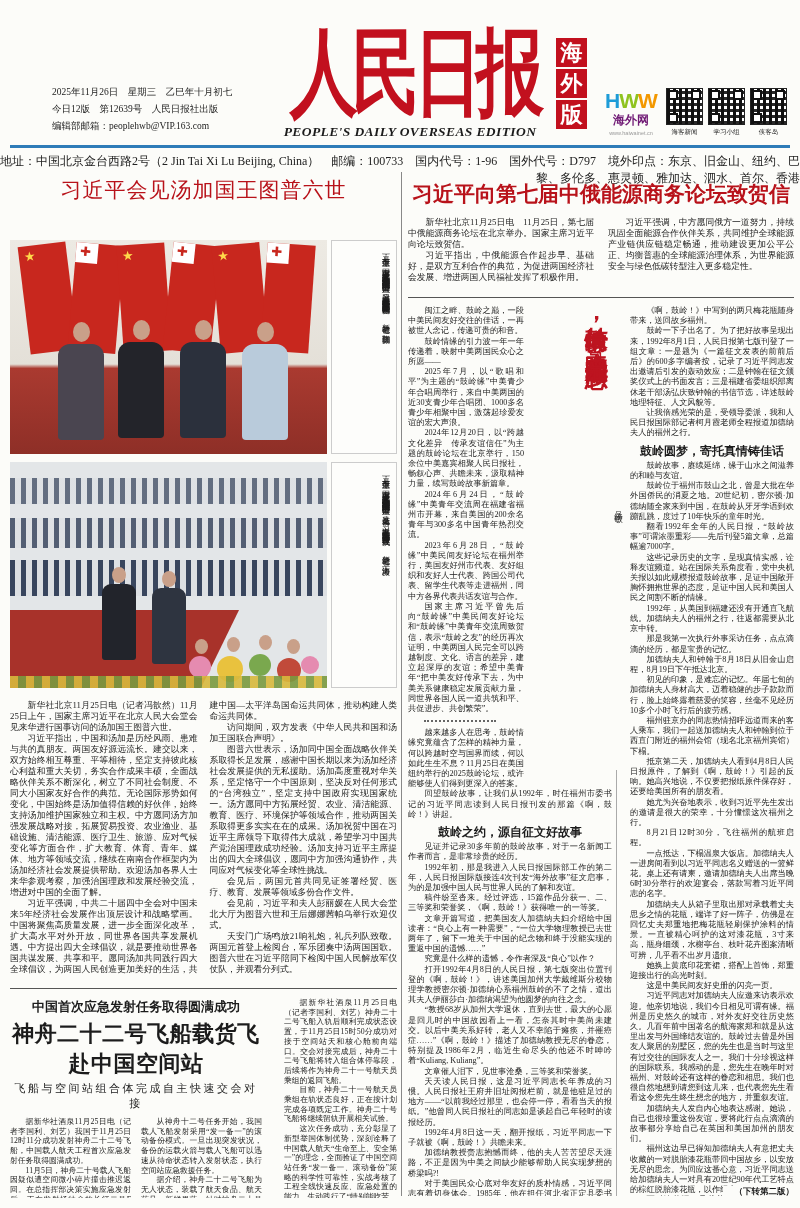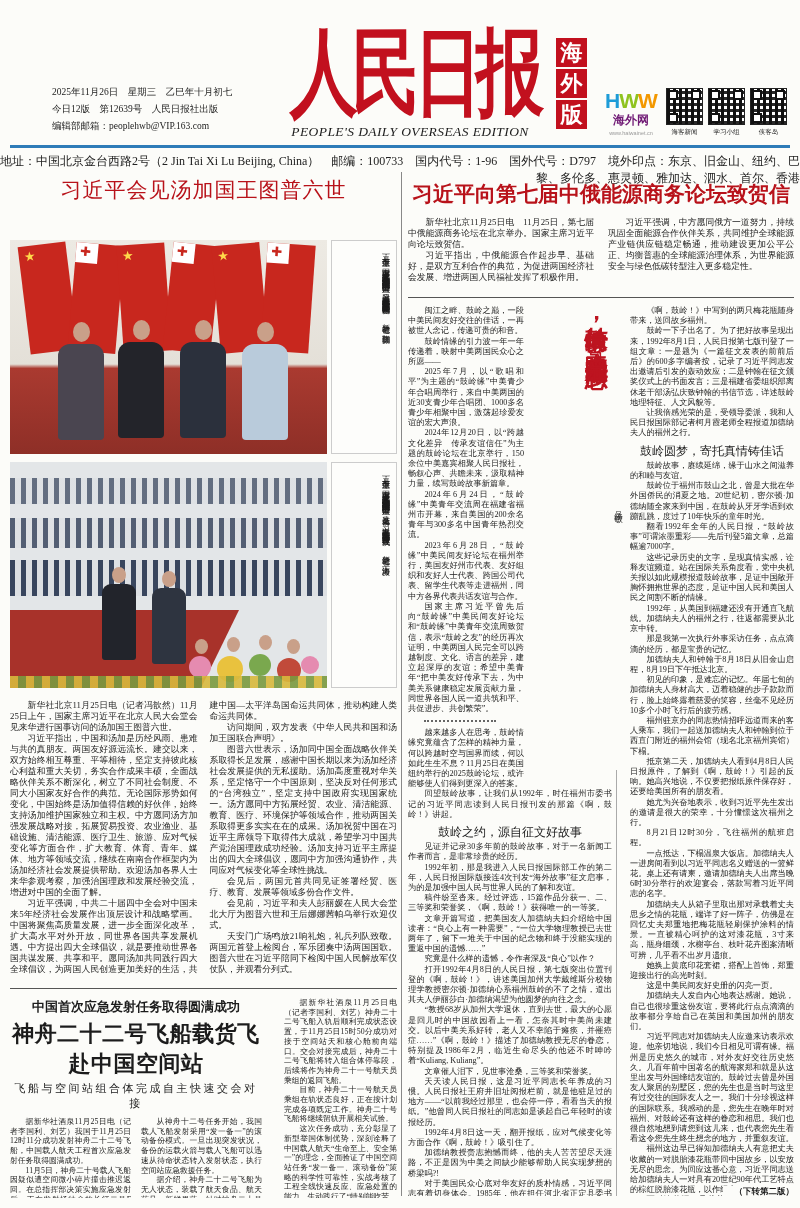--- a/index.html
+++ b/index.html
@@ -8,21 +8,21 @@
   font-family:"Liberation Serif","DejaVu Serif",serif;color:#1c1c1c}
 p{text-indent:2em;margin:0}
 
 .mast-info{position:absolute;left:52px;top:84px;font-size:9.5px;line-height:17px;color:#222}
 .logo-cn{position:absolute;left:272px;top:10px;width:284px;text-align:center;font-size:68px;font-weight:900;
   color:#c2101e;letter-spacing:-6px;transform:scaleY(1.4);transform-origin:top;font-family:"DejaVu Serif",serif}
 .edition-badge{position:absolute;left:556px;top:38px;width:31px}
 .edition-badge .ch{width:31px;height:29px;background:#c2101e;color:#fff;font-size:22px;font-weight:700;
   text-align:center;line-height:29px;margin-bottom:2px}
 .english-title{position:absolute;left:252px;top:124px;width:316px;text-align:center;font-size:13.5px;
-  font-weight:400;font-style:italic;letter-spacing:.4px}
+  font-weight:700;font-style:italic;letter-spacing:.4px}
 .hww{position:absolute;left:602px;top:92px;width:58px;text-align:center;font-family:"Liberation Sans",sans-serif}
 .hww .letters{font-size:21px;font-weight:900;line-height:18px;letter-spacing:-1px}
 .hww .l1{color:#1e9cd7}.hww .l2{color:#8fc31f}.hww .l3{color:#f39800}
 .hww .name{font-size:12px;font-weight:700;color:#701a75;line-height:20px}
 .hww .url{font-size:5.5px;color:#999}
 .qr{position:absolute;top:88px;width:37px;height:37px;border:1px solid #222;background:
   repeating-linear-gradient(0deg,rgba(17,17,17,.9) 0 3px,transparent 3px 6px),
   repeating-linear-gradient(90deg,#111 0 3px,#fff 3px 6px)}
 .qr i{position:absolute;width:10px;height:10px;border:2px solid #111;background:#fff}
 .qr i:nth-child(1){left:1px;top:1px}.qr i:nth-child(2){right:1px;top:1px}.qr i:nth-child(3){left:1px;bottom:1px}
@@ -94,21 +94,21 @@
 
 .essay{position:absolute;left:408px;top:306px;width:386px;height:890px;overflow:hidden}
 .essay-left{position:absolute;left:0;top:0;width:204px;height:890px;overflow:hidden;
   font-size:8.2px;line-height:10.2px;text-align:justify}
 .essay-right{position:absolute;left:222px;top:0;width:164px;height:890px;overflow:hidden;
   font-size:8.2px;line-height:10.2px;text-align:justify}
 .title-block{float:right;width:80px;height:458px;position:relative;margin:0 0 8px 8px}
 .essay-title{position:absolute;right:10px;top:2px;writing-mode:vertical-rl;font-size:23px;font-weight:900;
   color:#bd1420;letter-spacing:1px;font-family:"DejaVu Serif",serif}
 .essay-author{position:absolute;left:205px;top:198px;writing-mode:vertical-rl;font-size:8.5px;color:#333;letter-spacing:2px}
-.essay h4{font-size:12px;text-align:center;margin:7px 0 5px;font-weight:400;font-family:"Liberation Sans",sans-serif}
+.essay h4{font-size:12px;text-align:center;margin:7px 0 5px;font-weight:700;font-family:"Liberation Sans",sans-serif}
 .dots{border-top:2px dotted #666;width:72px;margin:6px 0 6px 2em}
 .continued{position:absolute;right:0;bottom:0;background:#fcfcf9;padding-left:12px;font-size:8.5px;font-weight:700}
 </style>
 </head>
 <body>
 
 <div class="page">
 
   <div class="mast-info">
     <div>2025年11月26日　星期三　乙巳年十月初七</div>
@@ -276,21 +276,21 @@
 
       <p>见证并记录30多年前的鼓岭故事，对于一名新闻工作者而言，是非常珍贵的经历。</p>
           <p>1992年初，那是我进入人民日报国际部工作的第二年，人民日报国际版接连4次刊发“海外故事”征文启事，为的是加强中国人民与世界人民的了解和友谊。</p>
           <p>稿件纷至沓来。经过评选，15篇作品分获一、二、三等奖和荣誉奖，《啊，鼓岭！》获得唯一的一等奖。</p>
           <p>文章开篇写道，把美国友人加德纳夫妇介绍给中国读者：“良心上有一种需要”，“一位大学物理教授已去世两年了，留下一堆关于中国的纪念物和终于没能实现的重返中国的遗憾……”</p>
           <p>究竟是什么样的遗憾，令作者深及“良心”以作？</p>
           <p>打开1992年4月8日的人民日报，第七版突出位置刊登的《啊，鼓岭！》，讲述美国加州大学戴维斯分校物理学教授密尔顿·加德纳心系福州鼓岭的不了之情，道出其夫人伊丽莎白·加德纳渴望为他圆梦的向往之念。</p>
           <p>“教授68岁从加州大学退休，直到去世，最大的心愿是回儿时的中国故园看上一看，怎奈其时中美尚未建交。以后中美关系好转，老人又不幸陷于瘫痪，并罹癌症……”《啊，鼓岭！》描述了加德纳教授无尽的眷恋，特别提及1986年2月，临近生命尽头的他还不时呻吟着“Kuliang, Kuliang”。</p>
           <p>文章催人泪下，见世事沧桑，三等奖和荣誉奖。</p>
           <p>天天读人民日报，这是习近平同志长年养成的习惯。人民日报社王府井旧址阅报栏前，就是他驻足过的地方——“以前我经过那里，也会停一停，看看当天的报纸。”他曾同人民日报社的同志如是谈起自己年轻时的读报经历。</p>
-          <p>1992年4月8日这一天，翻开报纸，应对气候变化等方面合作《啊，鼓岭！》吸引住了。</p>
+          <p>1992年4月8日这一天，翻开报纸，习近平同志一下子就被《啊，鼓岭！》共瞻未来。</p>
           <p>加德纳教授赍志抱憾而终，他的夫人苦苦望尽天涯路，不正是因为中美之间缺少能够帮助人民实现梦想的桥梁吗?!</p>
           <p>对于美国民众心底对华友好的质朴情感，习近平同志有着切身体会。1985年，他在担任河北省正定县委书记期间，曾率团考察有“美国粮仓”之称的艾奥瓦州，同当地人民结下深厚友谊。加德纳教授对鼓岭童年生活的怀念，同艾奥瓦州老朋友对中国朋友的深情也是一样的。</p>
         </div>
     </div>
     <div class="essay-author">吴绮敏</div>
     <div class="essay-right">
       <div>
 
       <p>《啊，鼓岭！》中写到的两只梅花瓶随身带来，送回故乡福州。</p>
           <p>鼓岭一下子出名了。为了把好故事呈现出来，1992年8月1日，人民日报第七版刊登了一组文章：一是题为《一篇征文发表的前前后后》的600多字编者按，记录了习近平同志发出邀请后引发的轰动效应；二是钟翰在征文颁奖仪式上的书面发言；三是福建省委组织部离休老干部汤弘庆致钟翰的书信节选，详述鼓岭地理特征、人文风貌等。</p>
@@ -308,22 +308,22 @@
           <p>加德纳夫人和钟翰于8月18日从旧金山启程，8月19日下午抵达北京。</p>
           <p>初见的印象，是难忘的记忆。年届七旬的加德纳夫人身材高大，迈着稳健的步子款款而行，脸上始终露着慈爱的笑容，丝毫不见经历10多个小时飞行后的疲劳感。</p>
           <p>福州驻京办的同志热情招呼远道而来的客人乘车，我们一起送加德纳夫人和钟翰到位于西直门附近的福州会馆（现名北京福州宾馆）下榻。</p>
           <p>抵京第二天，加德纳夫人看到4月8日人民日报原件，了解到《啊，鼓岭！》引起的反响。她高兴地说，不仅要把报纸原件保存好，还要给美国所有的朋友看。</p>
           <p>她尤为兴奋地表示，收到习近平先生发出的邀请是很大的荣幸，十分憧憬这次福州之行。</p>
           <p>8月21日12时30分，飞往福州的航班启程。</p>
           <p>一点抵达，下榻温泉大饭店。加德纳夫人一进房间看到以习近平同志名义赠送的一篮鲜花。桌上还有请柬，邀请加德纳夫人出席当晚6时30分举行的欢迎宴会，落款写着习近平同志的名字。</p>
           <p>加德纳夫人从箱子里取出那对承载着丈夫思乡之情的花瓶，端详了好一阵子，仿佛是在回忆丈夫郑重地把梅花瓶轻刷保护涂料的情景。一直被精心呵护的这对漆花瓶，3寸来高，瓶身细颈，水榭亭台、枝叶花卉图案清晰可辨，几乎看不出岁月遗痕。</p>
           <p>她换上黄底印花套裙，搭配上首饰，郑重迎接出行的高光时刻。</p>
           <p>这是中美民间友好史册的闪亮一页。</p>
+          <p>习近平同志对加德纳夫人应邀来访表示欢迎。他亲切地说，我们今日相见可谓有缘。福州是历史悠久的城市，对外友好交往历史悠久。几百年前中国著名的航海家郑和就是从这里出发与外国缔结友谊的。鼓岭过去曾是外国友人聚居的别墅区，您的先生也是当时与这里有过交往的国际友人之一。我们十分珍视这样的国际联系。我感动的是，您先生在晚年时对福州、对鼓岭还有这样的眷恋和相思。我们也很自然地想到请您到这儿来，也代表您先生看看这令您先生终生想念的地方，并重叙友谊。</p>
           <p>加德纳夫人发自内心地表达感谢。她说，自己也很珍重这份友谊，要将此行点点滴滴的故事都分享给自己在英国和美国加州的朋友们。</p>
-          <p>习近平同志对加德纳夫人应邀来访表示欢迎。他亲切地说，我们今日相见可谓有缘。福州是历史悠久的城市，对外友好交往历史悠久。几百年前中国著名的航海家郑和就是从这里出发与外国缔结友谊的。鼓岭过去曾是外国友人聚居的别墅区，您的先生也是当时与这里有过交往的国际友人之一。我们十分珍视这样的国际联系。我感动的是，您先生在晚年时对福州、对鼓岭还有这样的眷恋和相思。我们也很自然地想到请您到这儿来，也代表您先生看看这令您先生终生想念的地方，并重叙友谊。</p>
           <p>福州这边早已得知加德纳夫人有意把丈夫收藏的一对脱胎漆花瓶带回中国故乡，以安放无尽的思念。为回应这番心意，习近平同志送给加德纳夫人一对具有20世纪90年代工艺特点的棕红脱胎漆花瓶，以作纪念。</p>
           <p>两对漆花瓶，承载着同样深厚的友好情谊，始终被中美两国人民深深铭记，牵住一份缘。</p>
         </div>
       <div class="continued">（下转第二版）</div>
     </div>
   </div>
 
 </div>
 
 </body></html>

